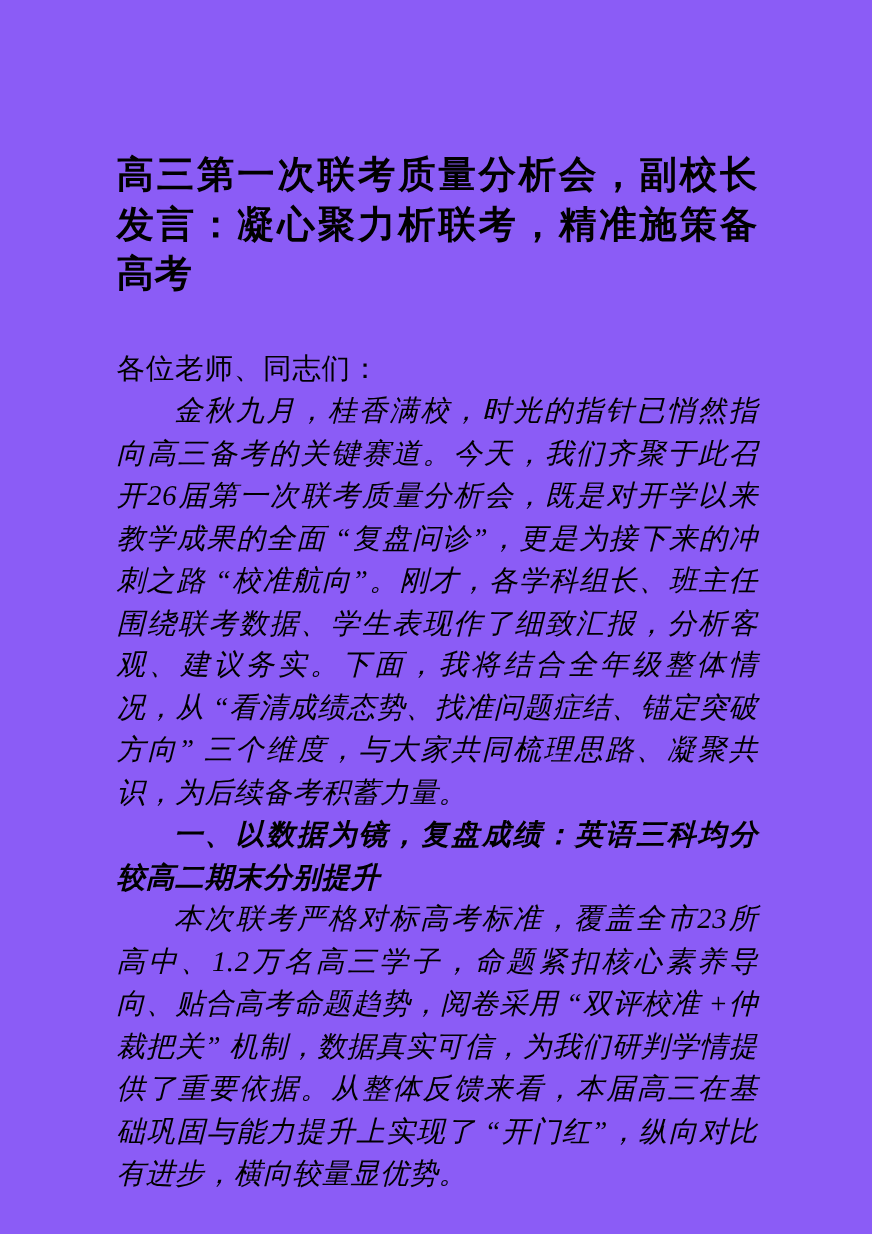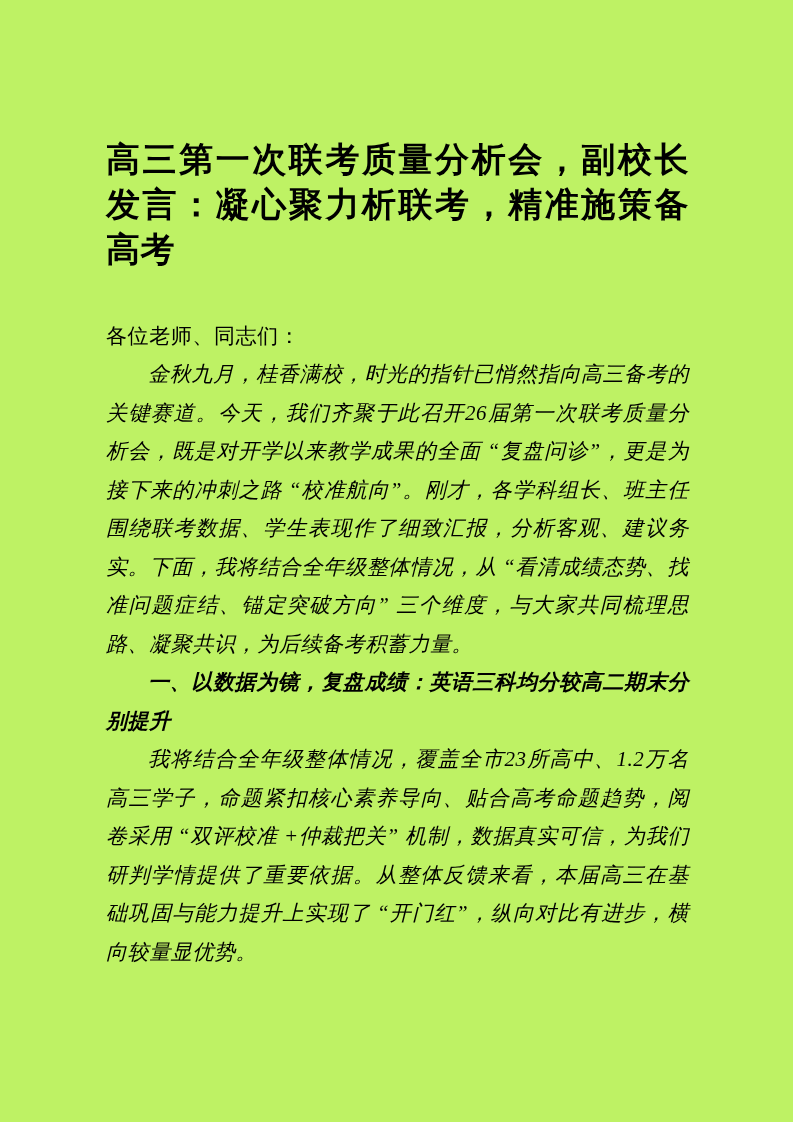--- a/index.html
+++ b/index.html
@@ -5,39 +5,39 @@
     html, body {
       margin: 0;
       padding: 0;
       background: #ffffff;
     }
     .page {
       position: relative;
       width: 793px;
       height: 1122px;
       margin: 0 auto;
-      background: #bef264;
+      background: #8b5cf6;
       box-sizing: border-box;
       padding: 138px 104px 0 106px;
       overflow: hidden;
       color: #000000;
       font-family: "Liberation Serif", "DejaVu Serif", serif;
     }
     .doc-title {
       margin: 0 0 44px 0;
       font-size: 34px;
       font-weight: 700;
       line-height: 1.32;
       text-align: justify;
       letter-spacing: 0.5px;
       color: #000000;
     }
     .para {
       margin: 0;
-      font-size: 21px;
+      font-size: 26px;
       line-height: 38.5px;
       text-align: justify;
       letter-spacing: 0.6px;
       color: #000000;
       word-break: break-all;
     }
     .para.indent {
       text-indent: 2em;
       font-style: italic;
     }
@@ -51,16 +51,16 @@
 <div class="page">
 
   <h1 class="doc-title">高三第一次联考质量分析会，副校长发言：凝心聚力析联考，精准施策备高考</h1>
 
   <p class="para">各位老师、同志们：</p>
 
   <p class="para indent">金秋九月，桂香满校，时光的指针已悄然指向高三备考的关键赛道。今天，我们齐聚于此召开26届第一次联考质量分析会，既是对开学以来教学成果的全面 “复盘问诊”，更是为接下来的冲刺之路 “校准航向”。刚才，各学科组长、班主任围绕联考数据、学生表现作了细致汇报，分析客观、建议务实。下面，我将结合全年级整体情况，从 “看清成绩态势、找准问题症结、锚定突破方向” 三个维度，与大家共同梳理思路、凝聚共识，为后续备考积蓄力量。</p>
 
   <p class="para indent heading">一、以数据为镜，复盘成绩：英语三科均分较高二期末分别提升</p>
 
-  <p class="para indent">我将结合全年级整体情况，覆盖全市23所高中、1.2万名高三学子，命题紧扣核心素养导向、贴合高考命题趋势，阅卷采用 “双评校准 +仲裁把关” 机制，数据真实可信，为我们研判学情提供了重要依据。从整体反馈来看，本届高三在基础巩固与能力提升上实现了 “开门红”，纵向对比有进步，横向较量显优势。</p>
+  <p class="para indent">本次联考严格对标高考标准，覆盖全市23所高中、1.2万名高三学子，命题紧扣核心素养导向、贴合高考命题趋势，阅卷采用 “双评校准 +仲裁把关” 机制，数据真实可信，为我们研判学情提供了重要依据。从整体反馈来看，本届高三在基础巩固与能力提升上实现了 “开门红”，纵向对比有进步，横向较量显优势。</p>
 
 
 </div>
 
 </body></html>

